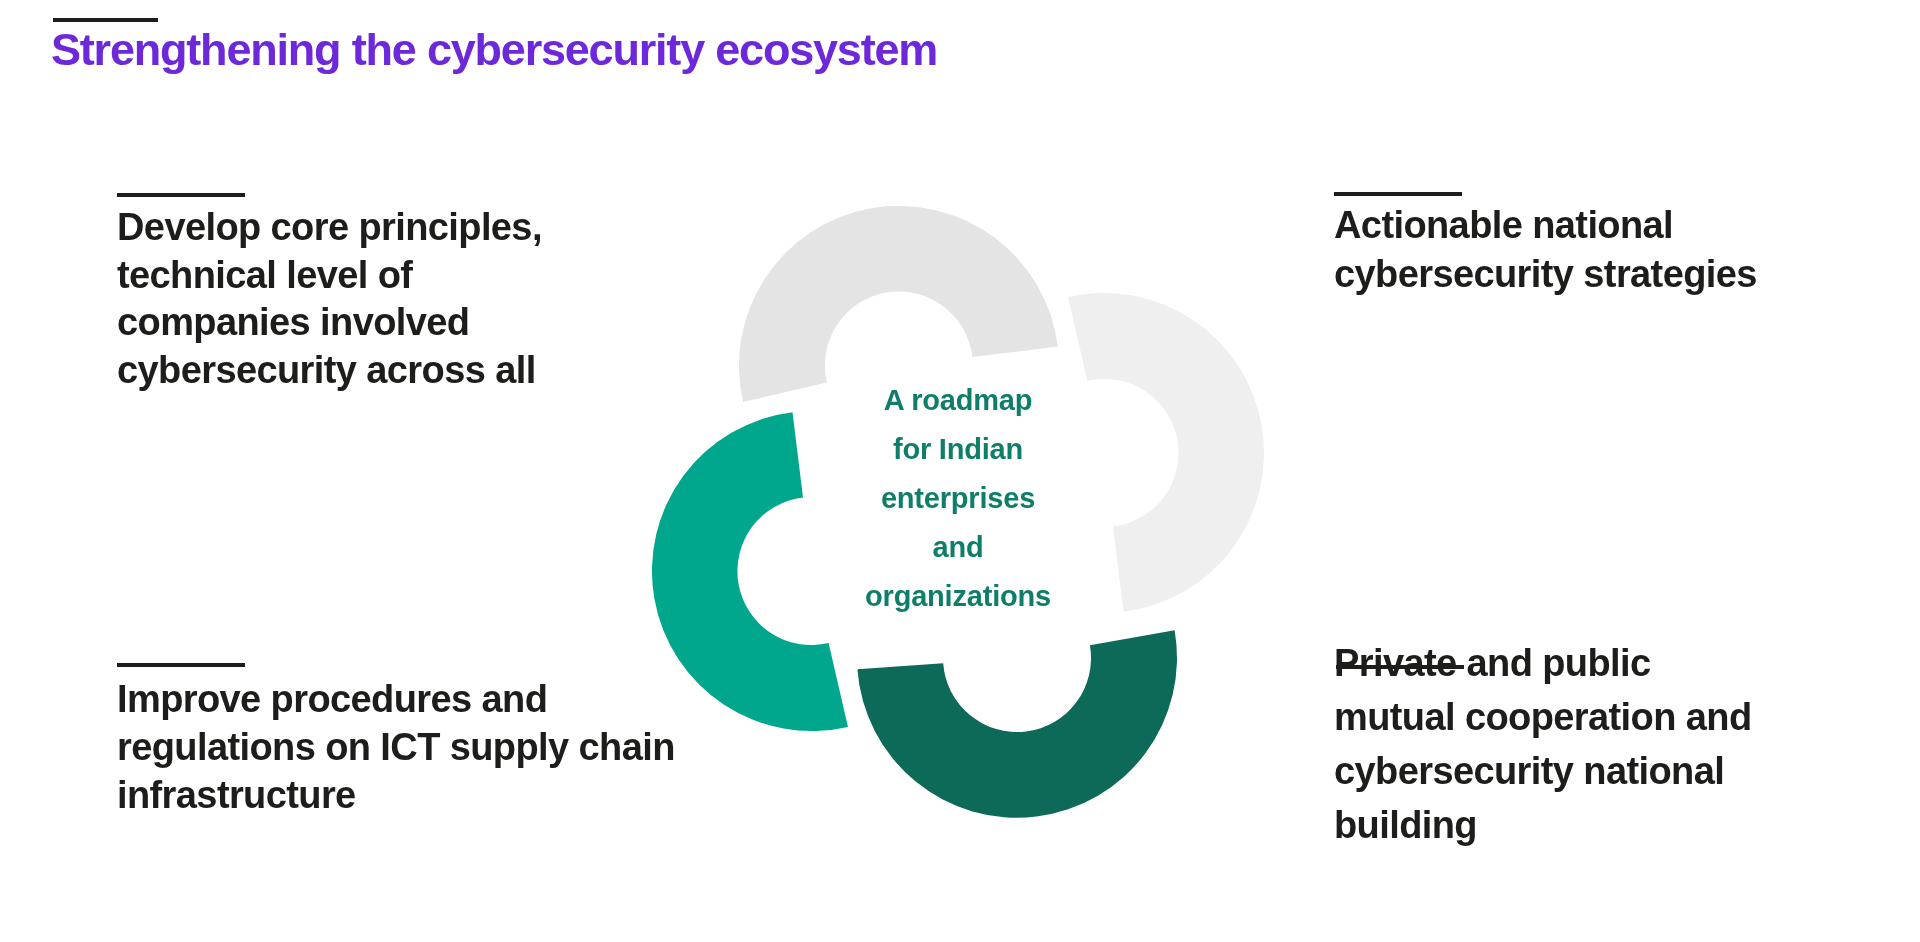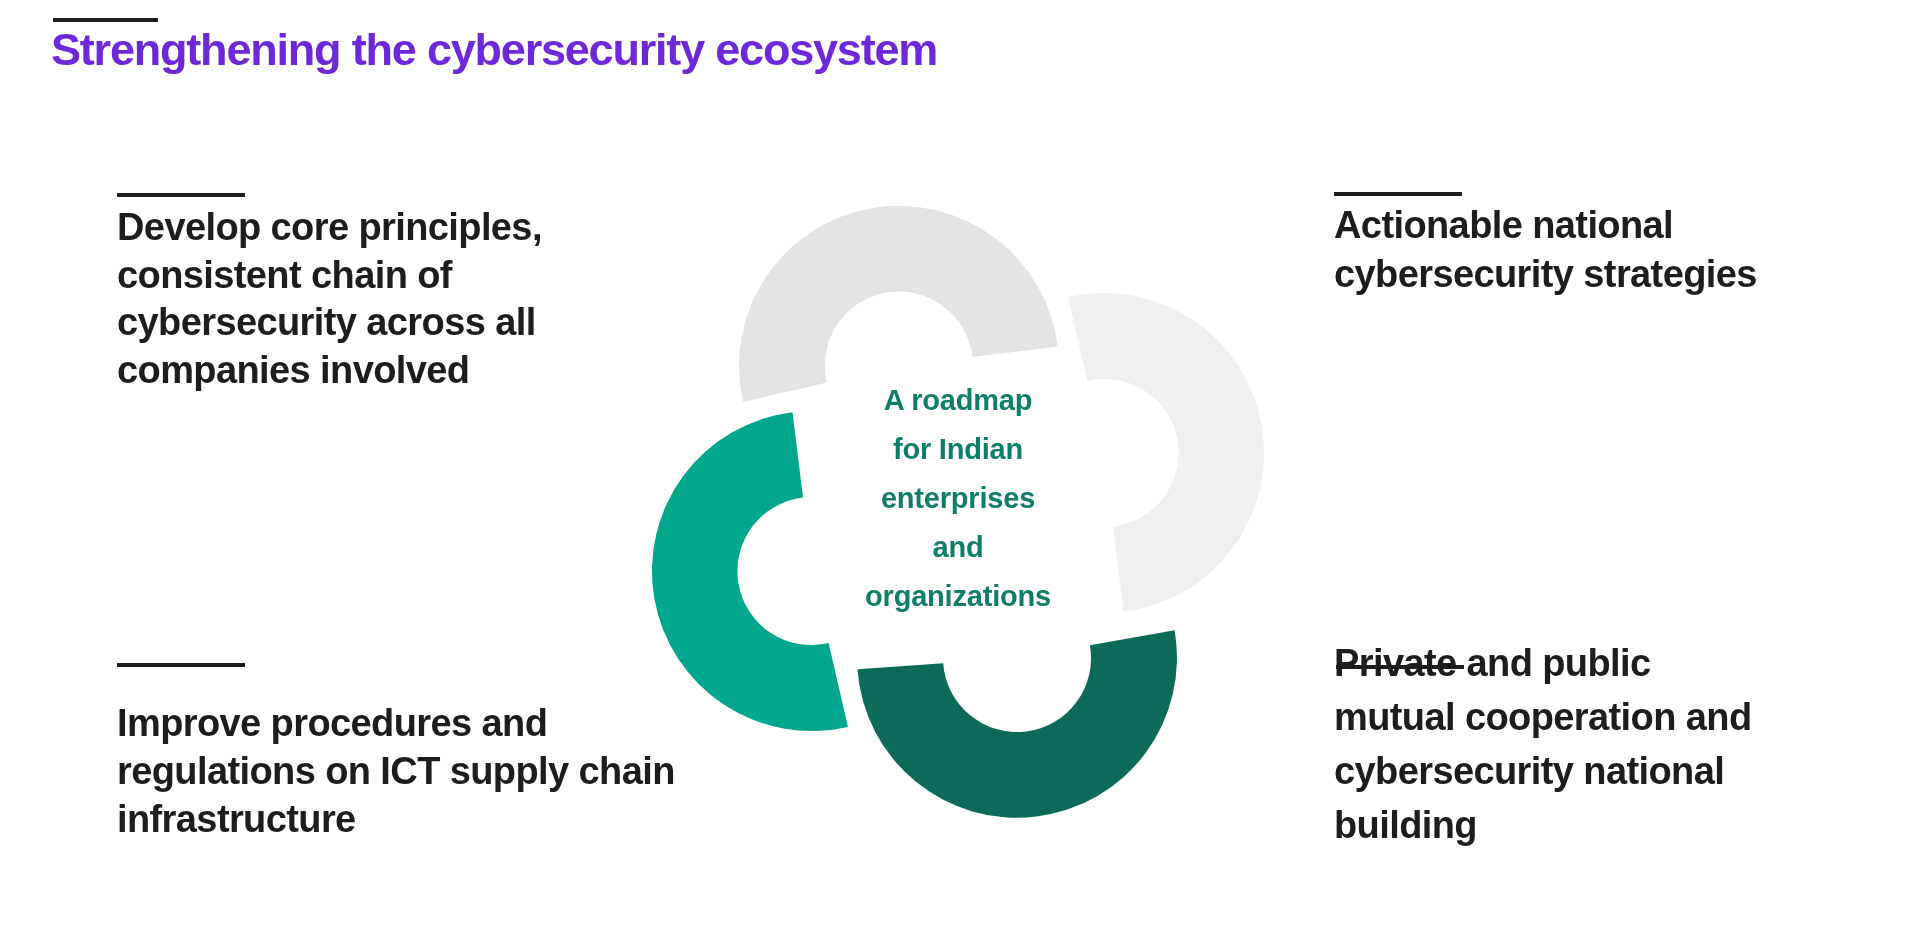--- a/index.html
+++ b/index.html
@@ -31,21 +31,21 @@
   .callout-text {
     position: absolute;
     color: #1d1d1b;
     font-weight: 700;
     font-size: 38px;
     letter-spacing: -0.6px;
     white-space: nowrap;
   }
   #callout-top-left-text   { left: 117px; top: 204px; line-height: 47.5px; }
   #callout-top-right-text  { left: 1334px; top: 201px; line-height: 49px; }
-  #callout-bottom-left-text{ left: 117px; top: 675px; line-height: 48px; margin-top: 24px; }
+  #callout-bottom-left-text{ left: 117px; top: 675px; line-height: 48px; }
   #callout-bottom-right-text{ left: 1334px; top: 636px; line-height: 54px; }
   #rule-top-left    { left: 117px;  top: 193px; }
   #rule-top-right   { left: 1334px; top: 192px; }
   #rule-bottom-left { left: 117px;  top: 663px; }
   #rule-bottom-right{ left: 1336px; top: 665px; }
   #flower-svg { left: 640px; top: 190px; width: 640px; height: 640px; }
   #center-label {
     left: 783px; top: 376px; width: 350px;
     text-align: center;
     color: #0f7e69;
@@ -59,23 +59,23 @@
 <body>
 
 <div>
 
   <div id="title-rule" class="rule"></div>
   <div id="slide-title" class="abs">Strengthening the cybersecurity ecosystem</div>
 
   <div id="rule-top-left" class="rule"></div>
   <div id="callout-top-left-text" class="callout-text">
     <div>Develop core principles,</div>
-    <div>consistent chain of</div>
+    <div>technical level of</div>
+    <div>companies involved</div>
     <div>cybersecurity across all</div>
-    <div>companies involved</div>
   </div>
 
   <div id="rule-top-right" class="rule"></div>
   <div id="callout-top-right-text" class="callout-text">
     <div>Actionable national</div>
     <div>cybersecurity strategies</div>
   </div>
 
   <div id="rule-bottom-left" class="rule"></div>
   <div id="callout-bottom-left-text" class="callout-text">

